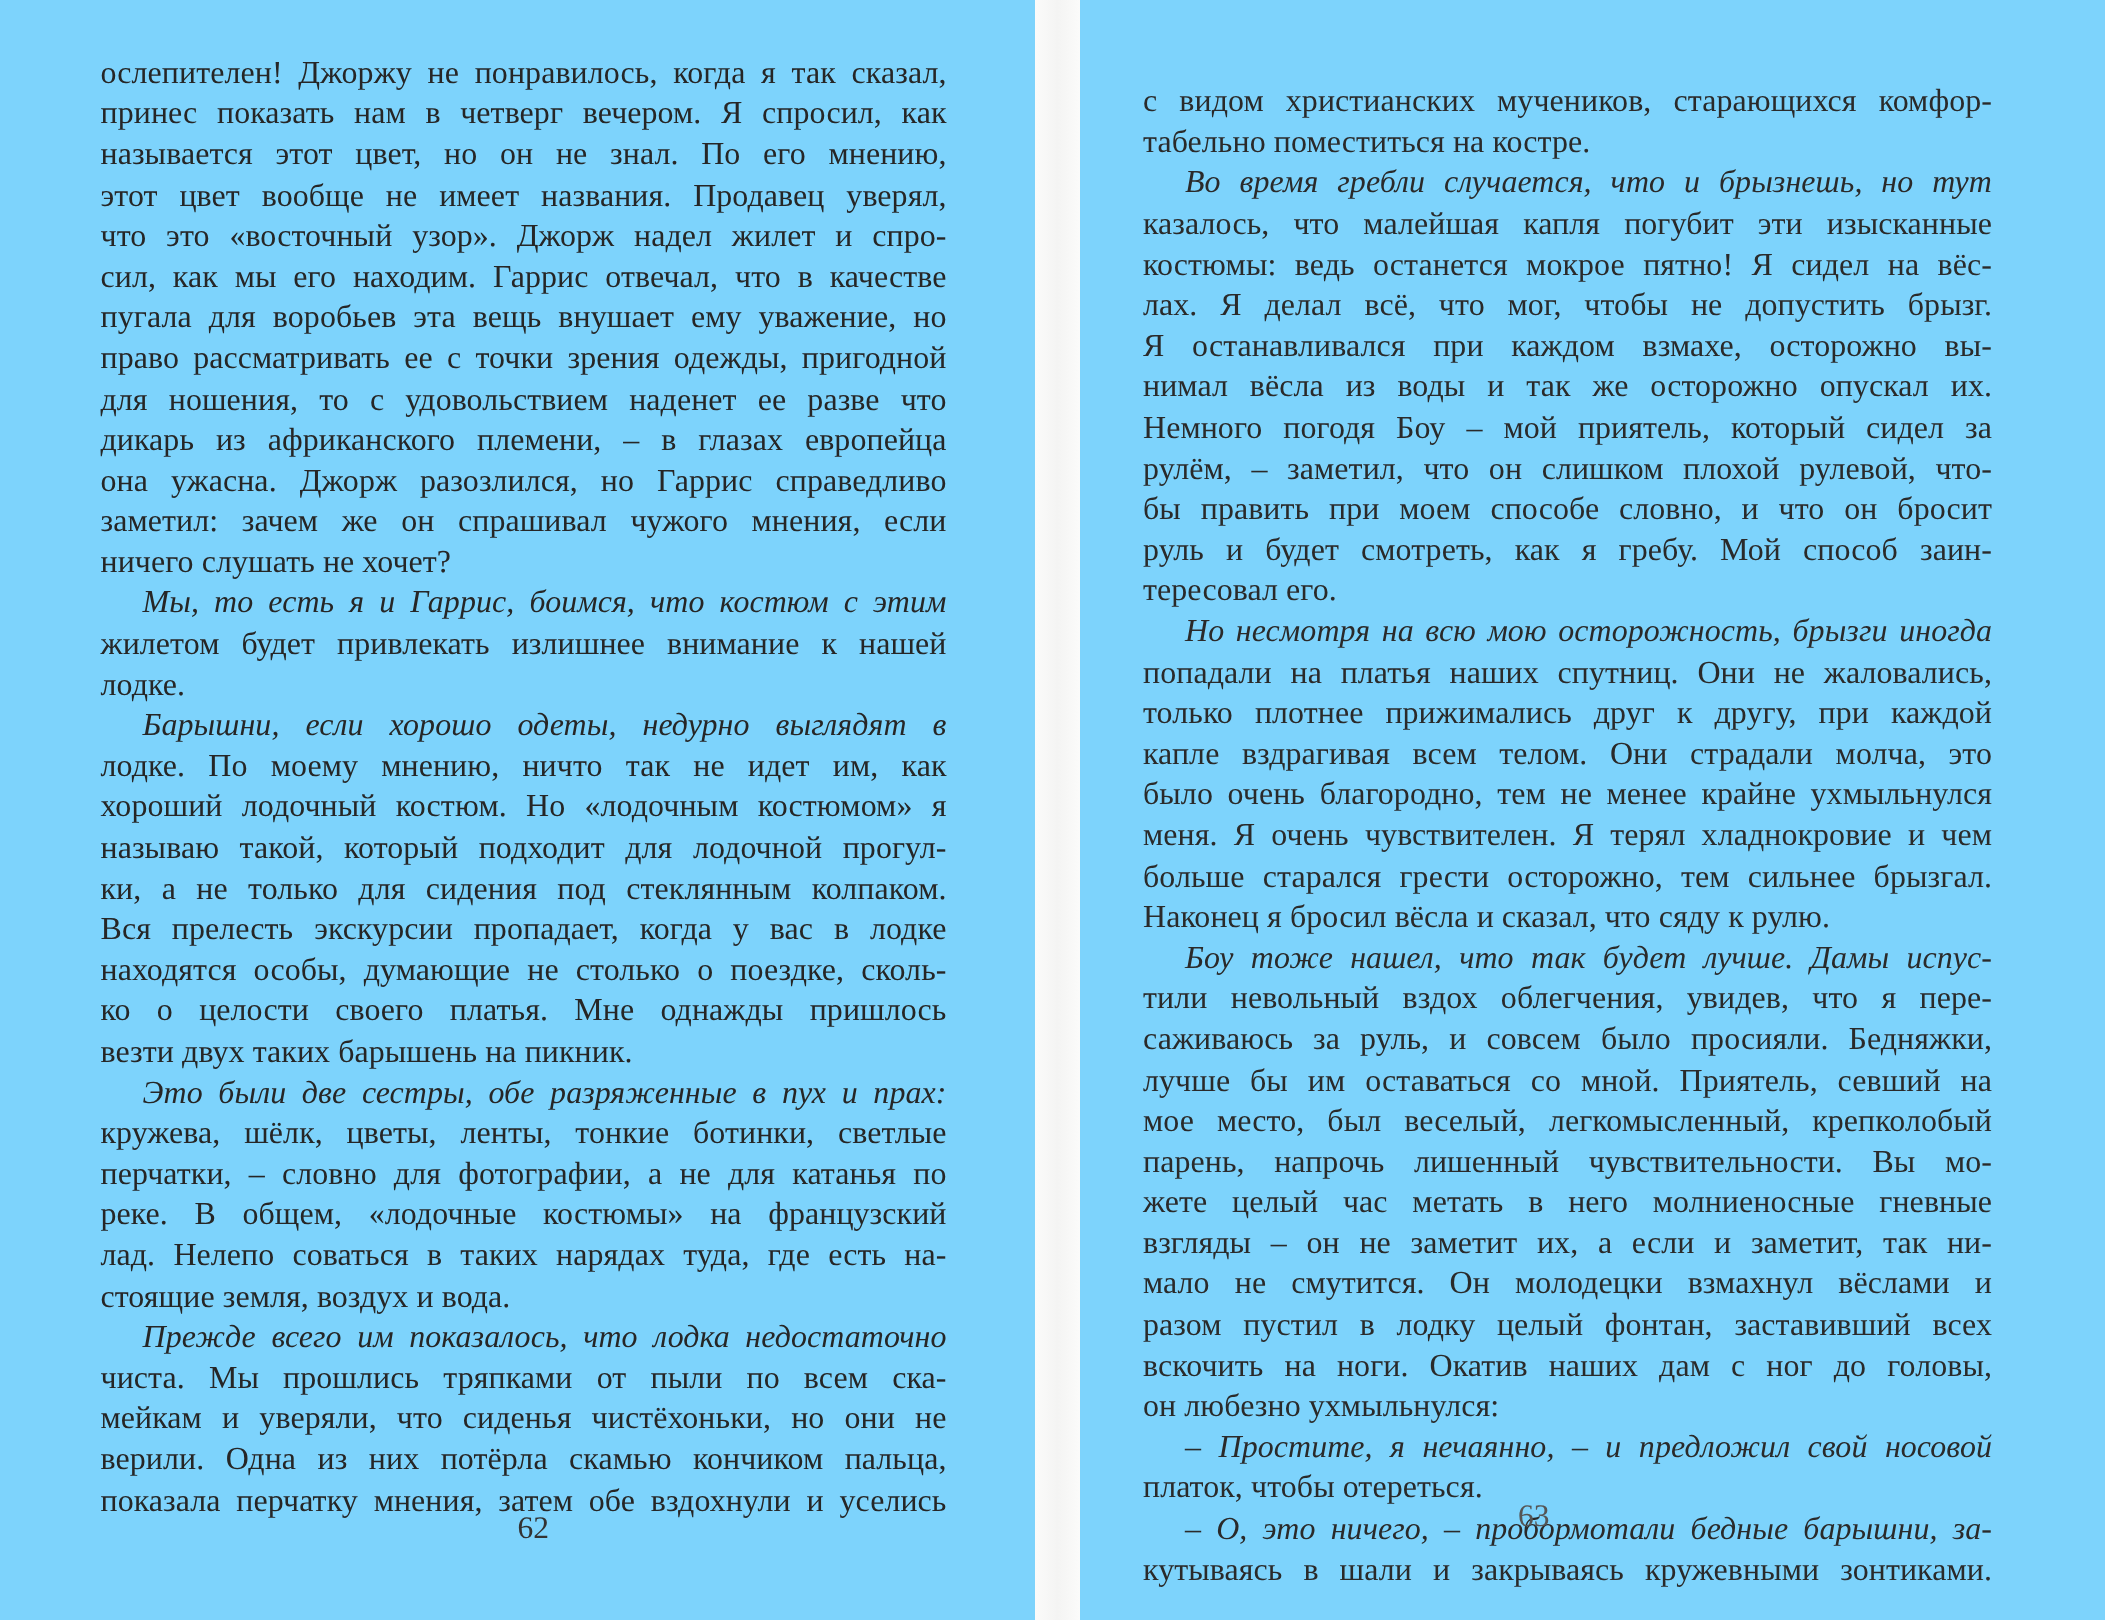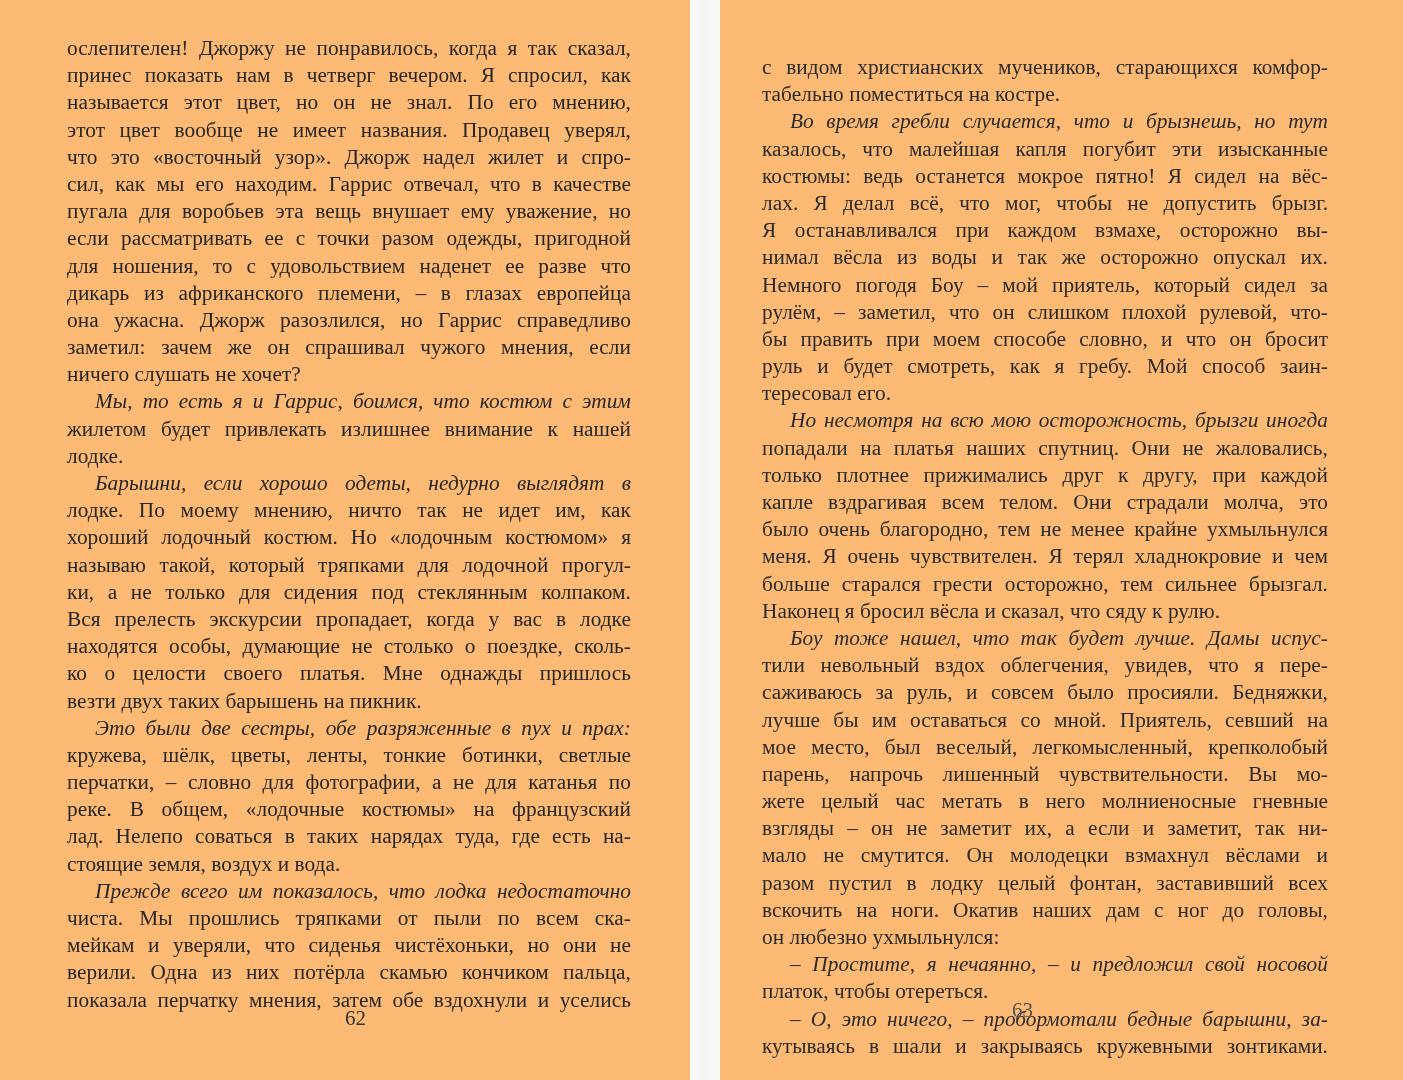--- a/index.html
+++ b/index.html
@@ -11,21 +11,21 @@
       width: 1403px;
       height: 1080px;
       position: relative;
       overflow: hidden;
       font-family: "Liberation Serif", "DejaVu Serif", serif;
       color: #222222;
     }
     .spread {
       position: absolute;
       inset: 0;
-      background: #fdba74;
+      background: #7dd3fc;
     }
     .gutter {
       position: absolute;
       left: 690px;
       top: 0;
       width: 30px;
       height: 1080px;
       background: linear-gradient(to right, #fbfbfa, #f4f4f3 50%, #fbfbfa);
     }
     .page {
@@ -98,33 +98,33 @@
 
   <div class="page page-left">
     <div class="text-block" id="left-text">
         <span class="line">ослепителен! Джоржу не понравилось, когда я так сказал,</span>
         <span class="line">принес показать нам в четверг вечером. Я спросил, как</span>
         <span class="line">называется этот цвет, но он не знал. По его мнению,</span>
         <span class="line">этот цвет вообще не имеет названия. Продавец уверял,</span>
         <span class="line">что это «восточный узор». Джорж надел жилет и спро-</span>
         <span class="line">сил, как мы его находим. Гаррис отвечал, что в качестве</span>
         <span class="line">пугала для воробьев эта вещь внушает ему уважение, но</span>
-        <span class="line">если рассматривать ее с точки разом одежды, пригодной</span>
+        <span class="line">право рассматривать ее с точки зрения одежды, пригодной</span>
         <span class="line">для ношения, то с удовольствием наденет ее разве что</span>
         <span class="line">дикарь из африканского племени, – в глазах европейца</span>
         <span class="line">она ужасна. Джорж разозлился, но Гаррис справедливо</span>
         <span class="line">заметил: зачем же он спрашивал чужого мнения, если</span>
         <span class="line last">ничего слушать не хочет?</span>
         <span class="line indent">Мы, то есть я и Гаррис, боимся, что костюм с этим</span>
         <span class="line">жилетом будет привлекать излишнее внимание к нашей</span>
         <span class="line last">лодке.</span>
         <span class="line indent">Барышни, если хорошо одеты, недурно выглядят в</span>
         <span class="line">лодке. По моему мнению, ничто так не идет им, как</span>
         <span class="line">хороший лодочный костюм. Но «лодочным костюмом» я</span>
-        <span class="line">называю такой, который тряпками для лодочной прогул-</span>
+        <span class="line">называю такой, который подходит для лодочной прогул-</span>
         <span class="line">ки, а не только для сидения под стеклянным колпаком.</span>
         <span class="line">Вся прелесть экскурсии пропадает, когда у вас в лодке</span>
         <span class="line">находятся особы, думающие не столько о поездке, сколь-</span>
         <span class="line">ко о целости своего платья. Мне однажды пришлось</span>
         <span class="line last">везти двух таких барышень на пикник.</span>
         <span class="line indent">Это были две сестры, обе разряженные в пух и прах:</span>
         <span class="line">кружева, шёлк, цветы, ленты, тонкие ботинки, светлые</span>
         <span class="line">перчатки, – словно для фотографии, а не для катанья по</span>
         <span class="line">реке. В общем, «лодочные костюмы» на французский</span>
         <span class="line">лад. Нелепо соваться в таких нарядах туда, где есть на-</span>

